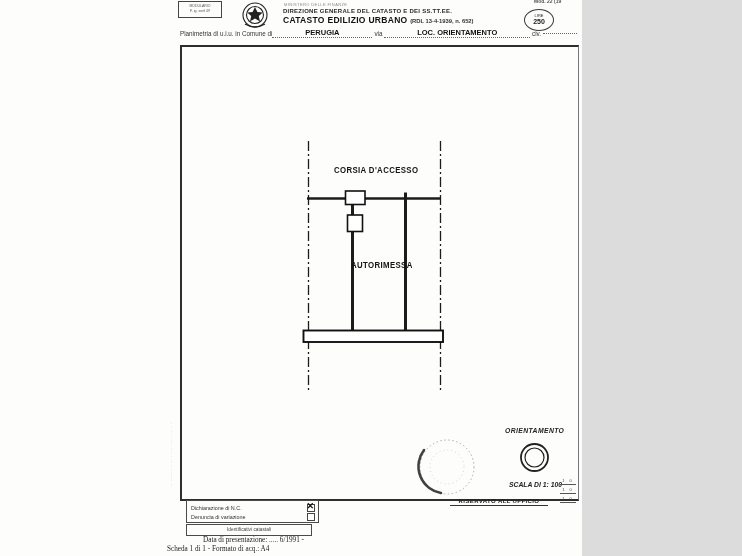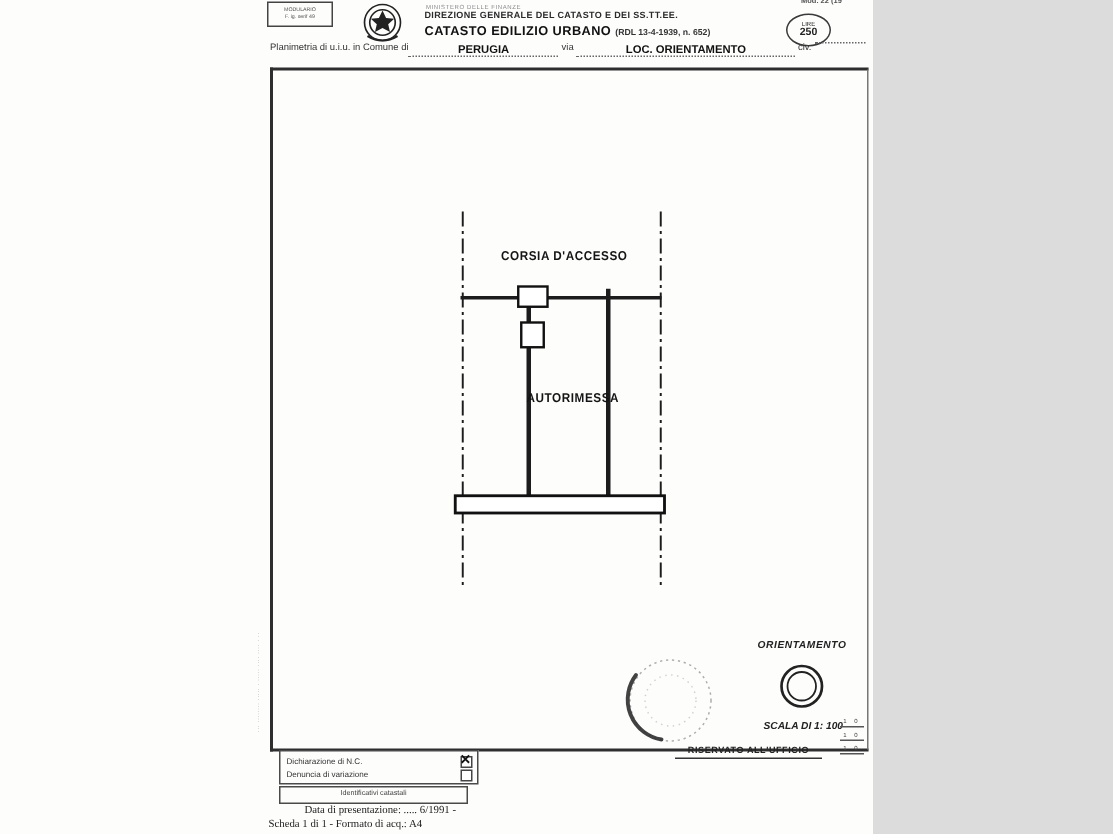--- a/index.html
+++ b/index.html
@@ -12,21 +12,21 @@
              font-size:3.5px;line-height:4.5px;text-align:center;color:#555;padding-top:2px;}
   .ministry{left:284px;top:2px;font-size:4px;letter-spacing:.4px;color:#8a8a8a;}
   .directorate{left:283px;top:8px;font-size:6px;letter-spacing:.25px;color:#2b2b2b;font-weight:600;}
   .doc-title{left:283px;top:15px;font-size:8.5px;font-weight:800;letter-spacing:.3px;color:#111;}
   .doc-title .ref{font-size:5.8px;font-weight:600;color:#333;letter-spacing:0;}
   .mod-ref{left:534px;top:-2px;font-size:5px;font-weight:700;color:#555;}
   .lire{left:524px;top:9px;width:28px;height:20px;border:1.3px solid #3a3a3a;border-radius:50%;
         text-align:center;color:#222;background:#fdfdfc;}
   .lire .l1{font-size:4px;margin-top:3px;}
   .lire .l2{font-size:7px;font-weight:800;line-height:7px;}
-  .formline{left:180px;top:28px;width:397px;display:flex;align-items:flex-start;font-size:6.3px;color:#333;}
+  .formline{left:180px;top:28px;width:397px;display:flex;align-items:center;font-size:6.3px;color:#333;}
   .dotted{border-bottom:1px dotted #666;text-align:center;font-weight:700;font-size:7.5px;color:#111;
           padding:0 2px 0 2px;}
   .flex1{flex:1;}
   
   .frame{left:180px;top:45px;width:396px;height:452px;border:2px solid #2e2e2e;border-right:1px solid #777;}
   .plan-label{font-weight:700;color:#151515;letter-spacing:.4px;font-size:8.5px;transform:scaleX(.92);transform-origin:left;}
   .corsia{left:334px;top:165px;}
   .autorimessa{left:351px;top:260px;}
   
   .orientamento{left:505px;top:427px;font-size:6.8px;font-weight:700;font-style:italic;letter-spacing:.4px;color:#222;}
@@ -36,21 +36,21 @@
   .riservato{left:450px;top:498px;width:98px;font-size:6px;font-weight:600;letter-spacing:.4px;color:#222;
              text-align:center;border-bottom:1.4px solid #333;padding-bottom:1px;}
   
   .decl{left:186px;top:500px;width:124px;border:1px solid #4a4a4a;padding:2px 3px 1px 4px;background:#fdfdfc;}
   .decl .row{display:flex;align-items:center;justify-content:space-between;height:9px;font-size:5.4px;color:#333;}
   .cbx{width:6px;height:6px;border:1px solid #444;position:relative;background:#fff;}
   .cbx .mark{position:absolute;left:-1.5px;top:-3.5px;font-size:9px;font-weight:800;color:#111;}
   .ident{left:186px;top:524px;width:124px;height:10px;border:1px solid #4a4a4a;font-size:4.8px;color:#444;
          text-align:center;line-height:10px;background:#fdfdfc;}
   .footer1{left:167px;top:536px;font-family:"Liberation Serif",serif;font-size:7.2px;color:#222;padding-left:36px;}
-  .footer2{left:179px;top:545px;font-family:"Liberation Serif",serif;font-size:7.2px;color:#222;}
+  .footer2{left:167px;top:545px;font-family:"Liberation Serif",serif;font-size:7.2px;color:#222;}
   .credit{left:170px;top:488px;font-size:3.5px;color:#888;transform:rotate(-90deg);transform-origin:left top;
           white-space:nowrap;letter-spacing:.5px;}
   svg{position:absolute;left:0;top:0;}
 </style>
 </head>
 <body>
 
 <div class="stage">
   <div class="paper abs"></div>
 

